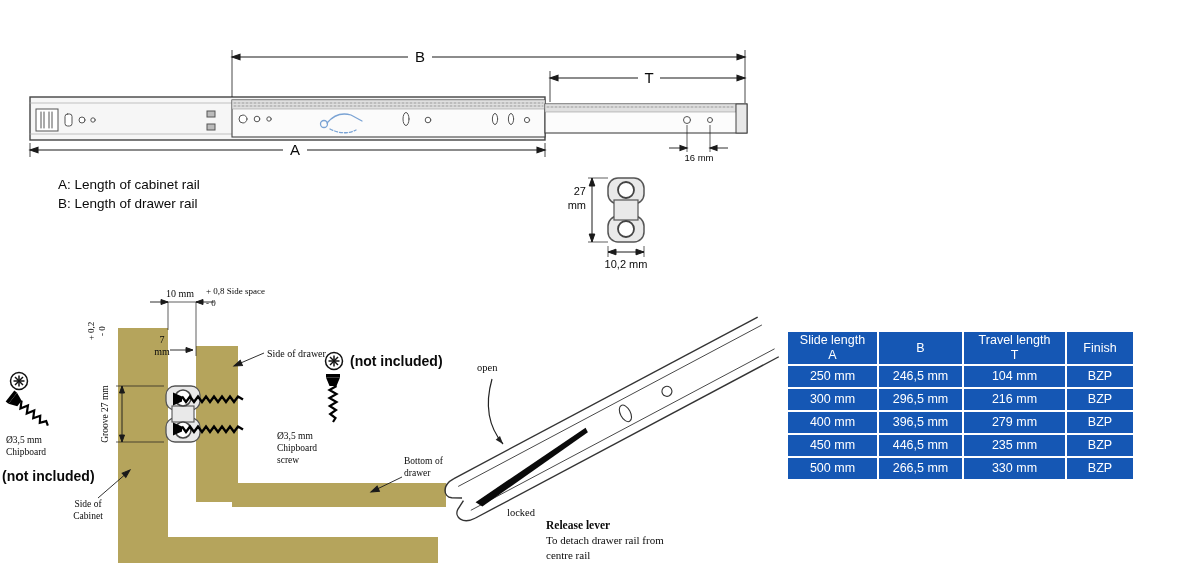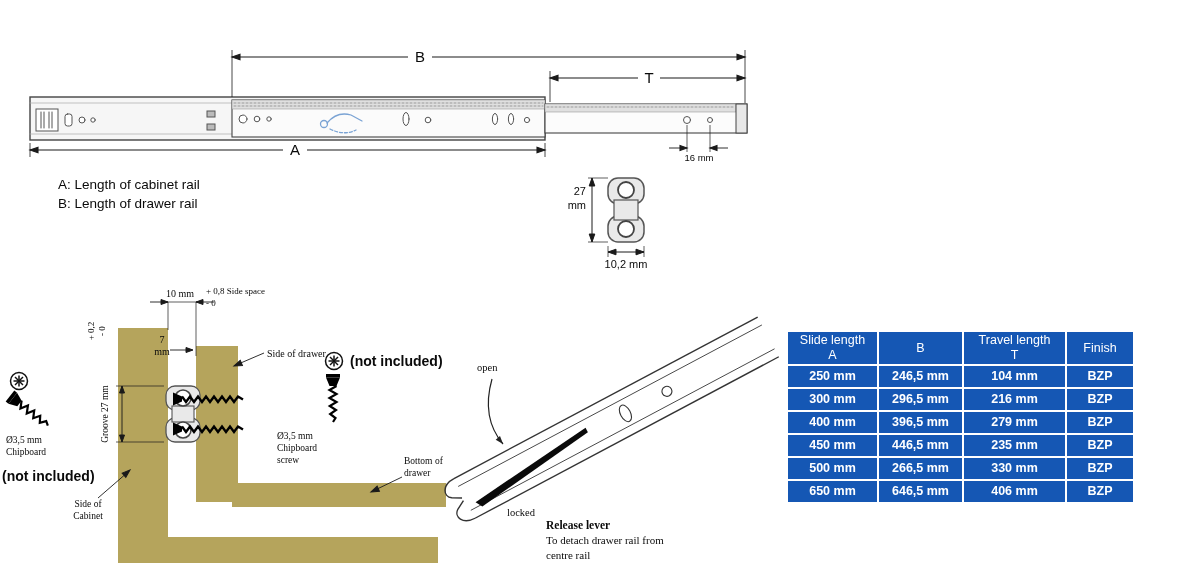--- a/index.html
+++ b/index.html
@@ -7,21 +7,21 @@
   svg.drawing{position:absolute;left:0;top:0;}
   svg text{font-family:"Liberation Serif",serif;fill:#0a0a0a;}
   svg text.sans{font-family:"Liberation Sans",sans-serif;}
   svg text.b{font-weight:bold;}
   .spec-table-wrap{position:absolute;left:786px;top:330px;}
   table.spec{border-collapse:collapse;table-layout:fixed;width:347px;background:var(--table-blue,#1557b4);}
   .spec th,.spec td{border:2px solid #ffffff;color:#ffffff;font-size:12.5px;font-weight:400;
     text-align:center;vertical-align:middle;padding:1px 2px;line-height:1.2;
     background:var(--table-blue,#1557b4);font-family:"Liberation Sans",sans-serif;}
   .spec thead th{height:30px;}
-  .spec tbody td{height:19px;font-weight:bold;}
+  .spec tbody td{height:19px;}
 </style>
 </head>
 <body>
 
 <div class="page">
 
 <svg class="drawing" width="1187" height="584" viewBox="0 0 1187 584">
 
   <g stroke-linecap="round">
 
@@ -300,23 +300,17 @@
             <td>446,5 mm</td>
             <td>235 mm</td>
             <td>BZP</td>
           </tr>
           <tr>
             <td>500 mm</td>
             <td>266,5 mm</td>
             <td>330 mm</td>
             <td>BZP</td>
           </tr>
-          <tr>
-            <td>650 mm</td>
-            <td>646,5 mm</td>
-            <td>406 mm</td>
-            <td>BZP</td>
-          </tr>
         </tbody>
     </table>
   </div>
 
 </div>
 
 </body></html>

